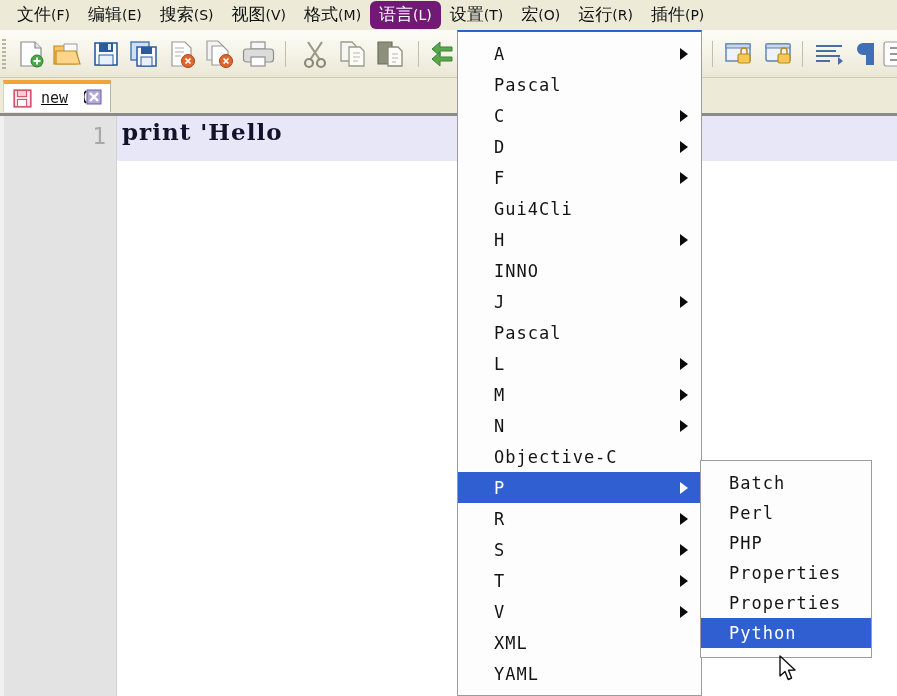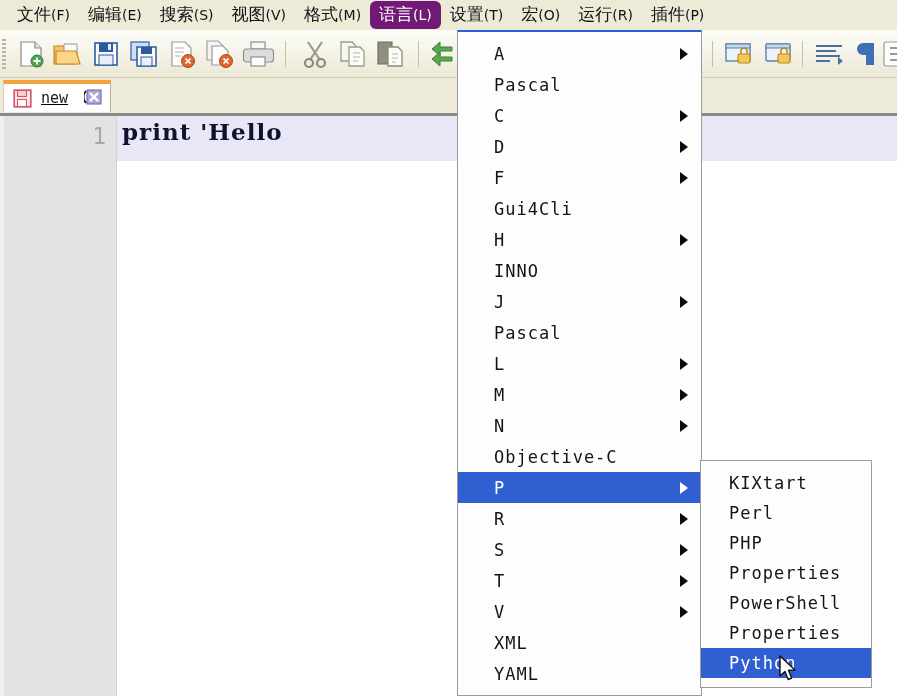--- a/index.html
+++ b/index.html
@@ -483,33 +483,30 @@
     <div class="lang-row">
       <span>XML</span>
     </div>
     <div class="lang-row">
       <span>YAML</span>
     </div>
   </div>
 
 <div id="p-submenu">
     <div class="sub-row">
-      <span>KIXtart</span>
+      <span>Batch</span>
     </div>
     <div class="sub-row">
       <span>Perl</span>
     </div>
     <div class="sub-row">
       <span>PHP</span>
     </div>
     <div class="sub-row">
       <span>Properties</span>
-    </div>
-    <div class="sub-row">
-      <span>PowerShell</span>
     </div>
     <div class="sub-row">
       <span>Properties</span>
     </div>
     <div class="sub-row selected">
       <span>Python</span>
     </div>
   </div>
 
 <div id="cursor">

